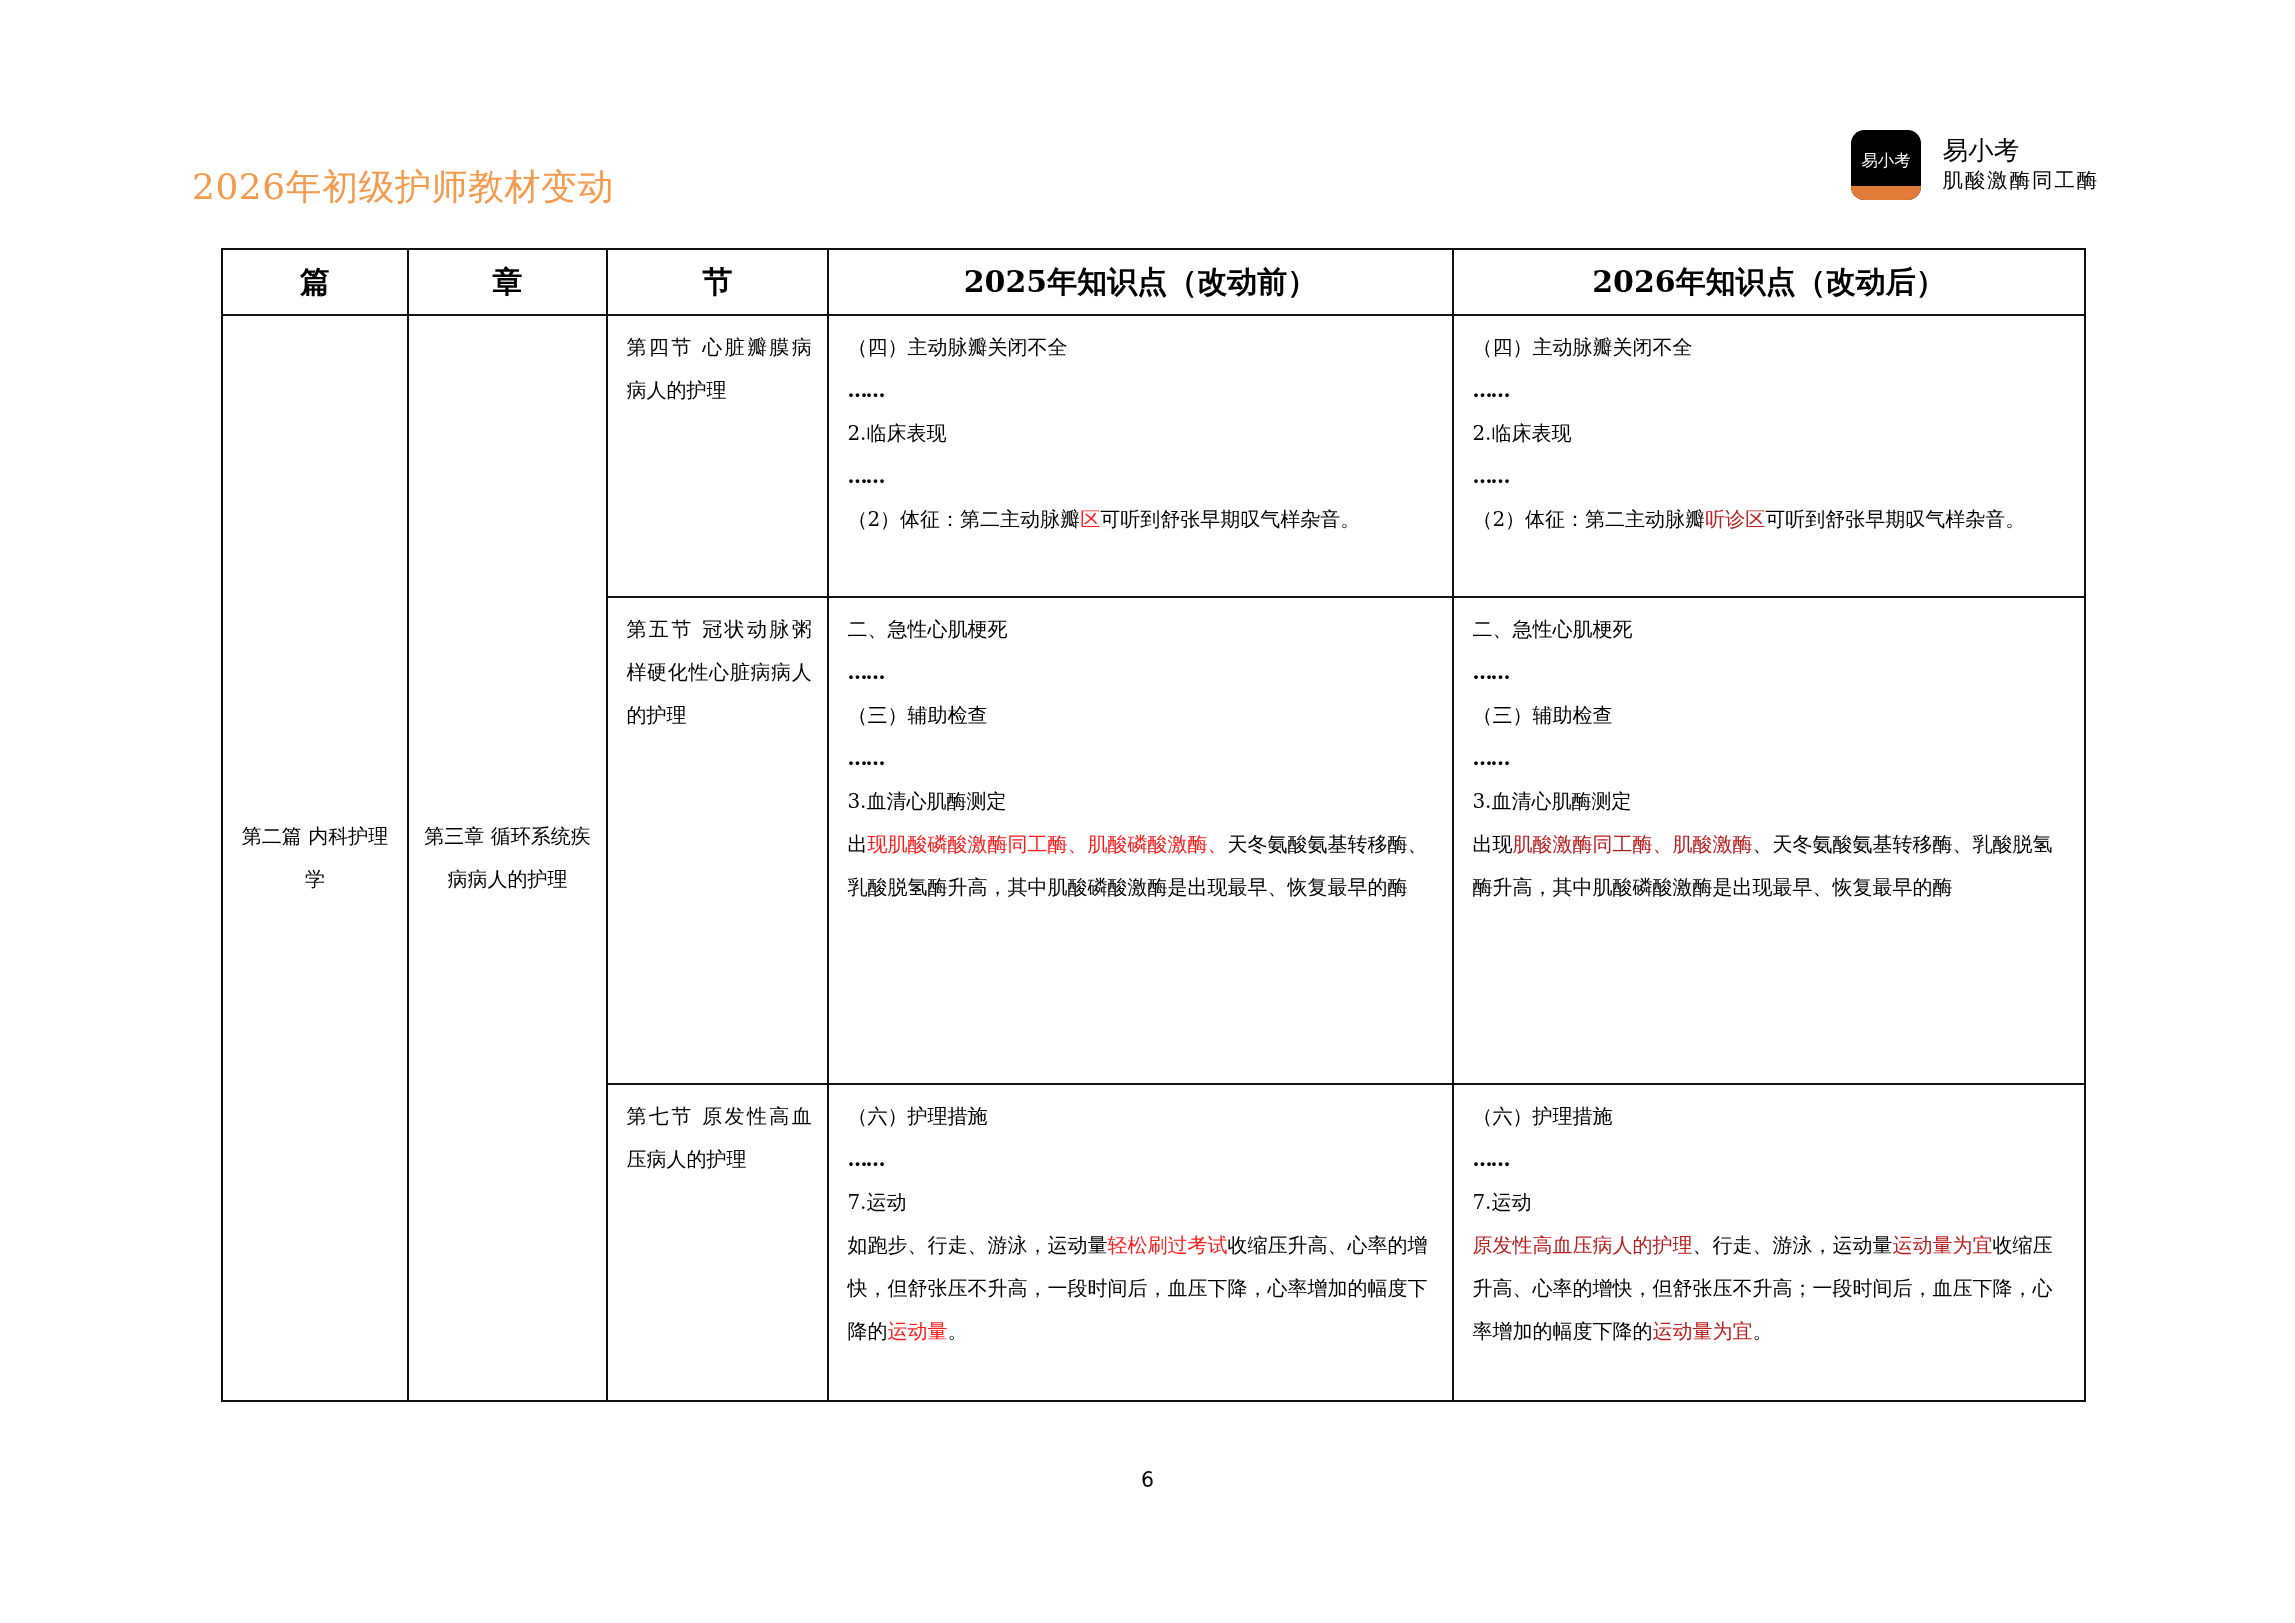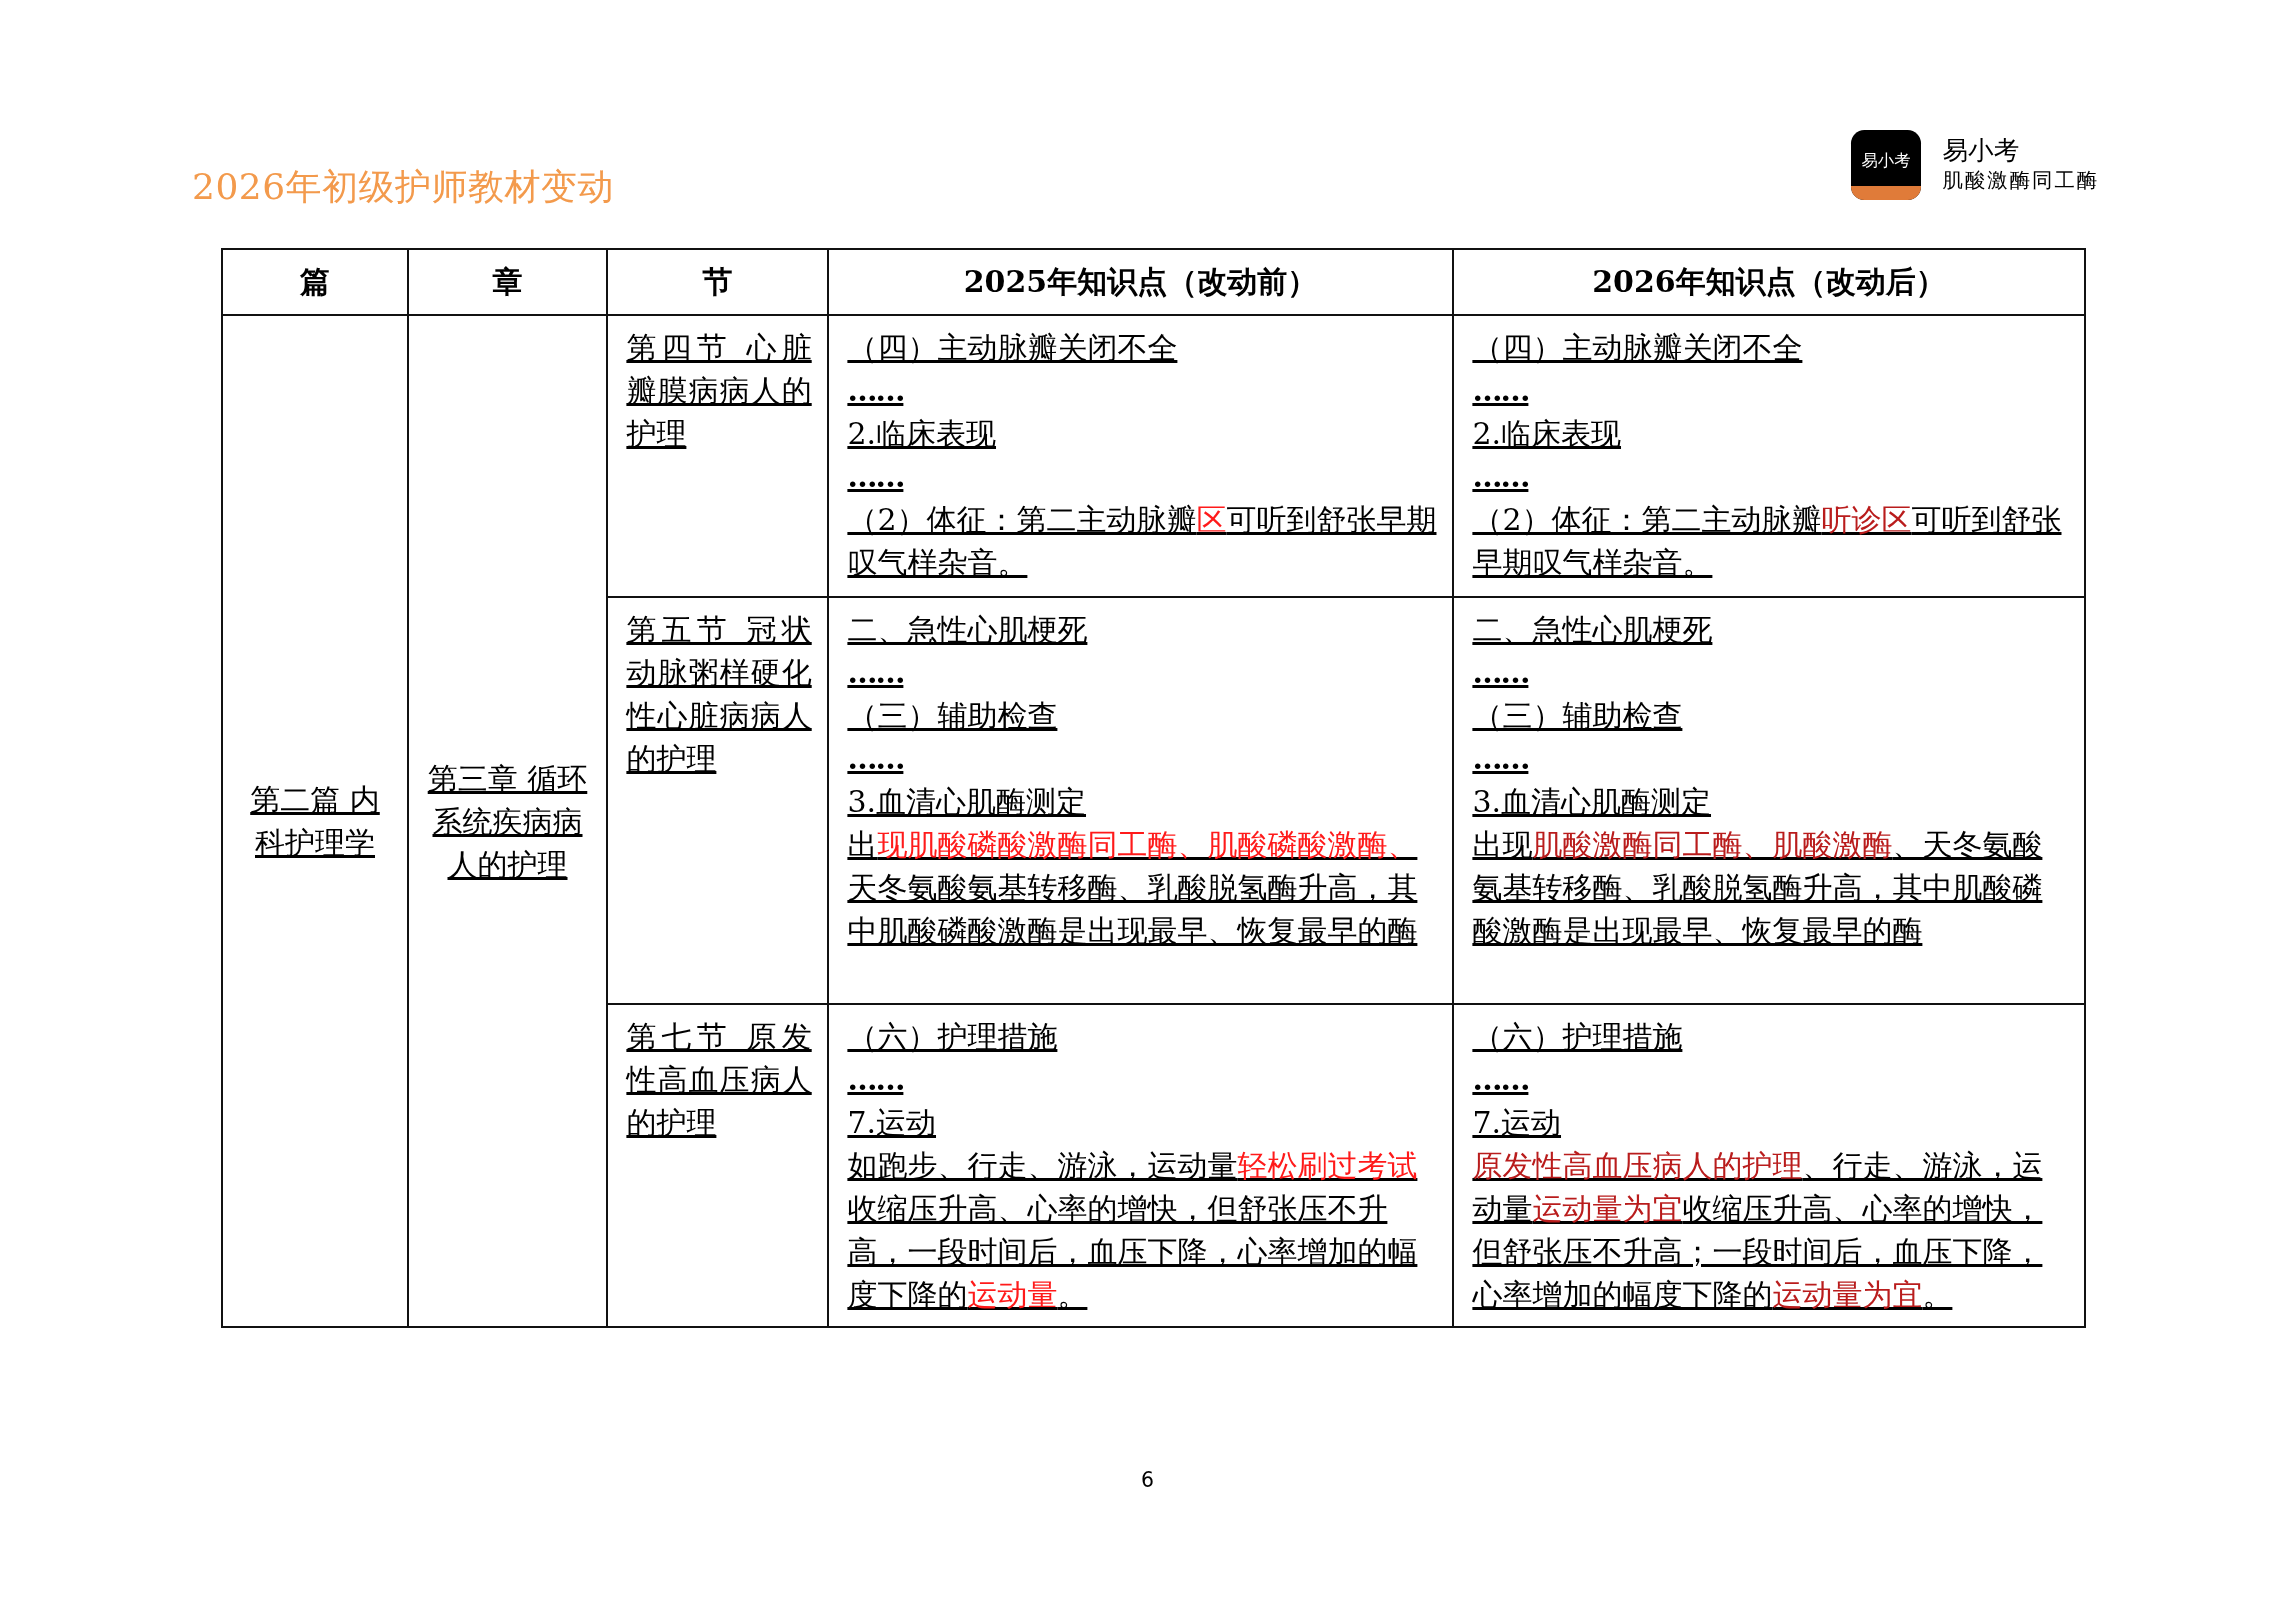--- a/index.html
+++ b/index.html
@@ -15,21 +15,21 @@
                            color: #fff; font-family: "DejaVu Sans", sans-serif; font-size: 16.4px; }
   .brand-text { margin-left: 21.5px; display: flex; flex-direction: column; }
   .brand-name { font-family: "DejaVu Sans", sans-serif; font-size: 25.6px; line-height: 31px; }
   .brand-slogan { font-family: "DejaVu Sans", sans-serif; font-size: 20.4px; line-height: 29px; letter-spacing: 2px; }
 
   table.changes { position: absolute; left: 221px; top: 248px; border-collapse: collapse;
                   table-layout: fixed; width: 1862px; }
   table.changes th, table.changes td { border: 2px solid #111; vertical-align: top; }
   table.changes th { height: 62px; font-size: 30px; font-weight: bold; text-align: center;
                      vertical-align: middle; font-family: "DejaVu Serif", serif; }
-  table.changes td { font-size: 30px; line-height: 43px; padding: 10.2px 15.3px 10.2px 18.4px; text-decoration: underline; }
+  table.changes td { font-size: 20px; line-height: 43px; padding: 10.2px 15.3px 10.2px 18.4px; }
   td.merged { vertical-align: middle !important; text-align: center; padding: 10.2px 15.3px !important; }
   td.sec { text-align: justify; }
   .line { display: block; }
   .red { color: #ff1a1a; }
   .blue { color: #b91c1c; }
   .dots { letter-spacing: -2px; font-weight: bold; }
   .page-number { position: absolute; left: 1141px; top: 1468px; font-size: 20.4px;
                  font-family: "DejaVu Sans", sans-serif; }
 </style>
 </head>
@@ -80,21 +80,21 @@
       </td>
       <td>
         <span class="line">（四）主动脉瓣关闭不全</span>
         <span class="line dots">……</span>
         <span class="line">2.临床表现</span>
         <span class="line dots">……</span>
         <span class="line"><span>（2）体征：第二主动脉瓣</span><span class="blue">听诊区</span><span>可听到舒张早期叹气样杂音。</span></span>
       </td>
     </tr>
 
-    <tr style="height:407px">
+    <tr style="height:487px">
       <td class="sec">第五节 冠状动脉粥样硬化性心脏病病人的护理</td>
       <td>
         <span class="line">二、急性心肌梗死</span>
         <span class="line dots">……</span>
         <span class="line">（三）辅助检查</span>
         <span class="line dots">……</span>
         <span class="line">3.血清心肌酶测定</span>
         <span class="line"><span>出</span><span class="red">现肌酸磷酸激酶同工酶、肌酸磷酸激酶、</span><span>天冬氨酸氨基转移酶、乳酸脱氢酶升高，其中肌酸磷酸激酶是出现最早、恢复最早的酶</span></span>
       </td>
       <td>

